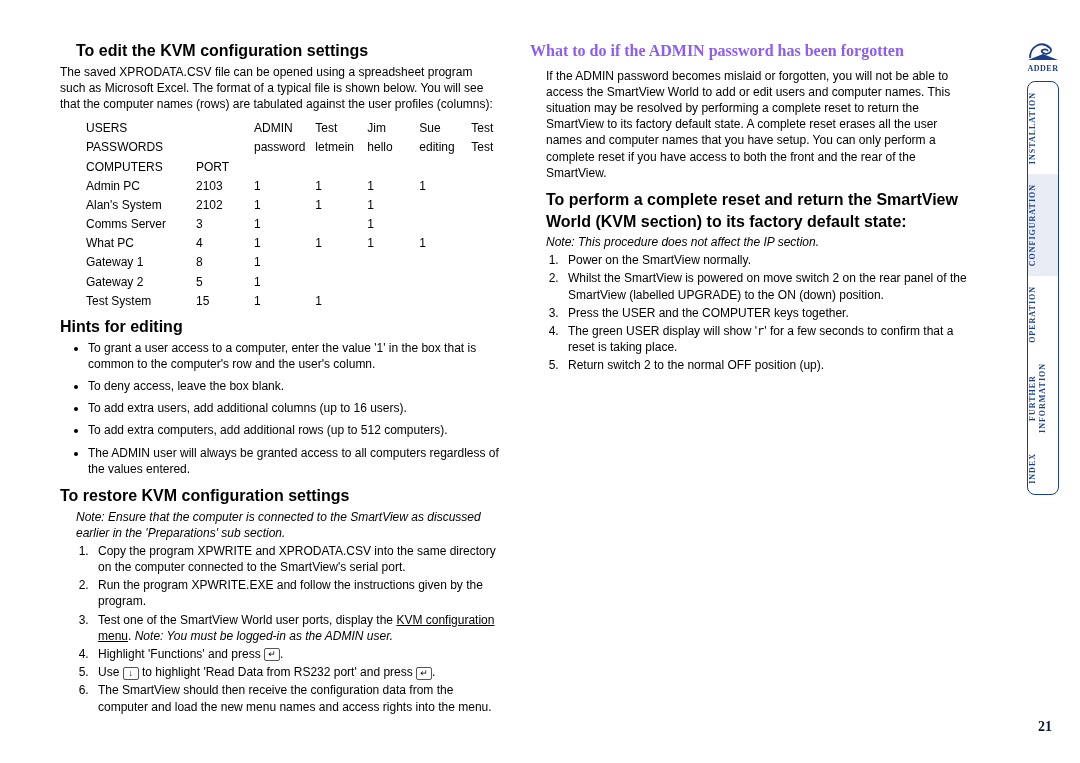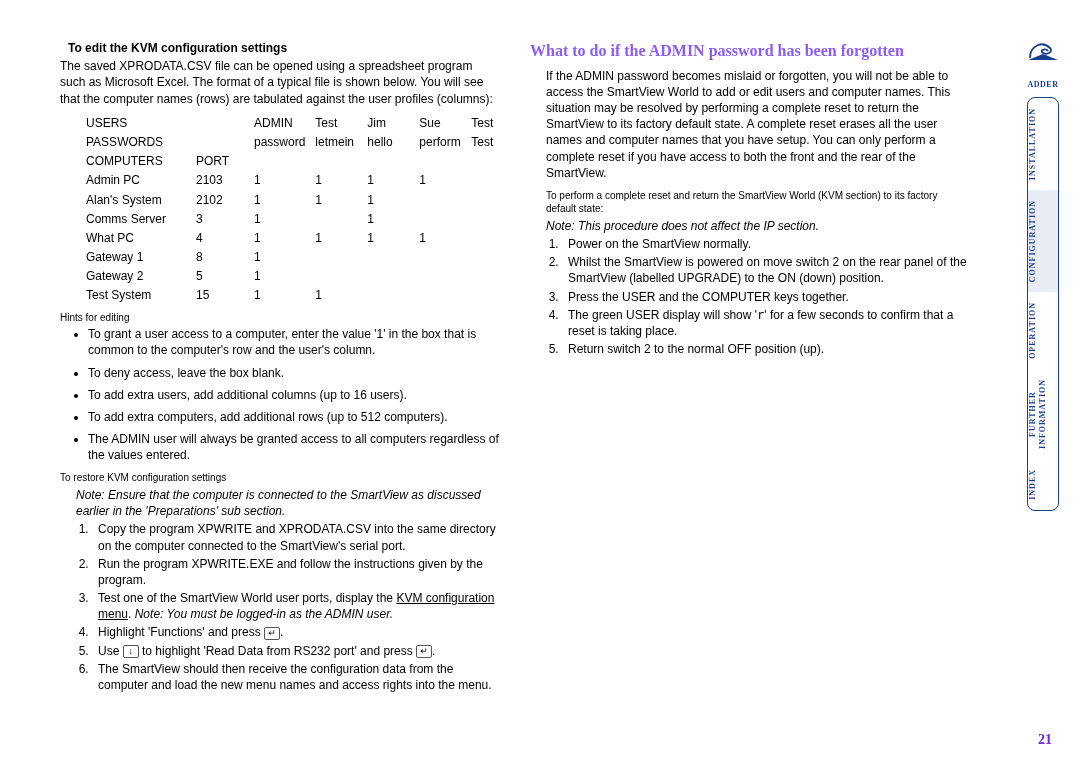--- a/index.html
+++ b/index.html
@@ -19,27 +19,27 @@
     padding: 40px 20px 20px 60px;
     gap: 30px;
   }
   .col-left, .col-right {
     flex: 1;
     line-height: 1.35;
   }
   .col-left { max-width: 440px; }
   .col-right { max-width: 440px; }
   h3 {
-    font-size: 12px;
-    font-weight: bold;
-    margin: 0 0 2px 8px;
+    font-size: 16px;
+    font-weight: bold;
+    margin: 0 0 2px 16px;
   }
   .sub-h {
-    font-size: 10px;
-    font-weight: normal;
+    font-size: 16px;
+    font-weight: bold;
   }
   p { margin: 0 0 2px 0; }
   ul.bul { margin: 2px 0 8px 28px; padding: 0; }
   ul.bul li { margin-bottom: 6px; }
   .tbl { margin: 6px 0 4px 24px; font-size: 12px; }
   .tbl td { padding: 0 8px 1px 0; white-space: nowrap; min-width: 42px; }
   .tbl td.first { min-width: 100px; }
   .tbl td.second { min-width: 48px; }
   .italic { font-style: italic; }
   .section-title {
@@ -79,21 +79,21 @@
   .logo {
     text-align: center;
     margin-bottom: 8px;
   }
   .logo svg { display: block; }
   .logo-text {
     color: #1b3f8f;
     font-size: 8px;
     font-weight: bold;
     letter-spacing: 0.5px;
-    margin-top: 18px;
+    margin-top: 2px;
     font-family: Georgia, serif;
   }
   .nav {
     border: 1.5px solid #1b3f8f;
     border-radius: 8px;
     width: 30px;
     display: flex;
     flex-direction: column;
     overflow: hidden;
   }
@@ -108,25 +108,25 @@
     color: #1b3f8f;
     font-family: Georgia, serif;
   }
   .nav-item.active {
     background: #e8ecf5;
   }
   .nav-item.multi { line-height: 10px; }
   .pagenum {
     position: absolute;
     right: 28px;
-    bottom: 15px;
+    bottom: 28px;
     font-family: Georgia, serif;
     font-weight: bold;
     font-size: 14px;
-    color: #6d28d9;
+    color: #0f172a;
   }
   .indent { margin-left: 16px; }
 </style>
 </head>
 <body>
 
 <div class="page">
 
   <div class="col-left">
     <h3>To edit the KVM configuration settings</h3>
@@ -142,21 +142,21 @@
             <td>Jim</td>
             <td>Sue</td>
             <td>Test</td>
           </tr>
       <tr>
             <td class="first">PASSWORDS</td>
             <td class="second"></td>
             <td>password</td>
             <td>letmein</td>
             <td>hello</td>
-            <td>perform</td>
+            <td>editing</td>
             <td>Test</td>
           </tr>
       <tr>
             <td class="first">COMPUTERS</td>
             <td class="second">PORT</td>
             <td></td>
             <td></td>
             <td></td>
             <td></td>
             <td></td>

